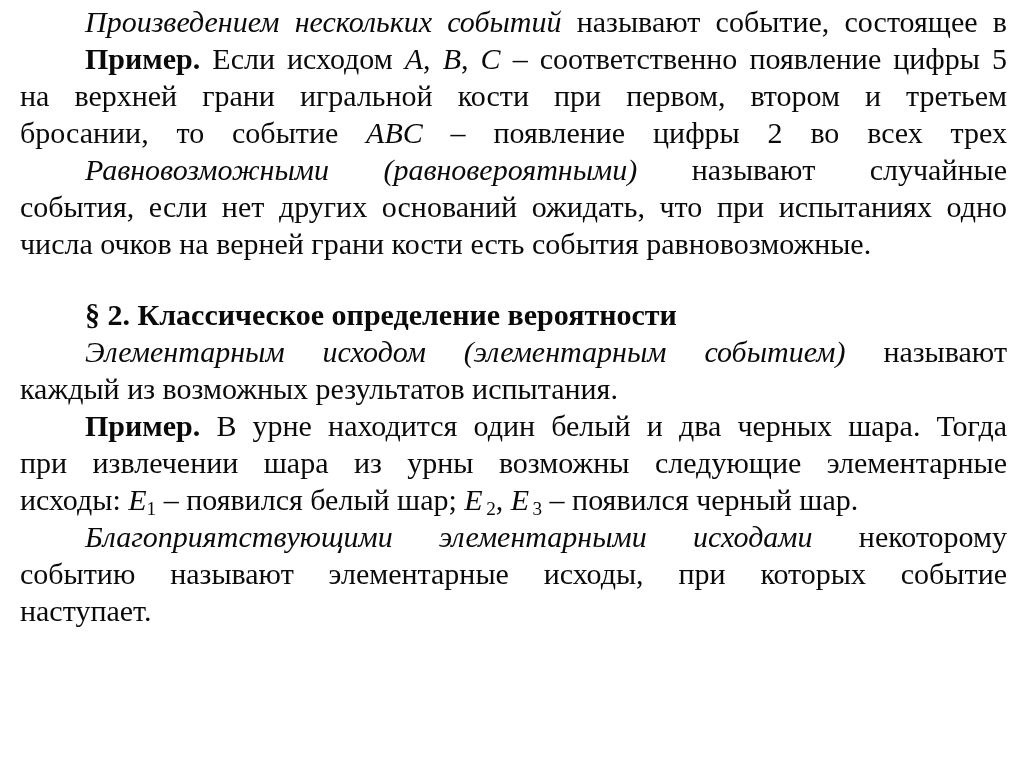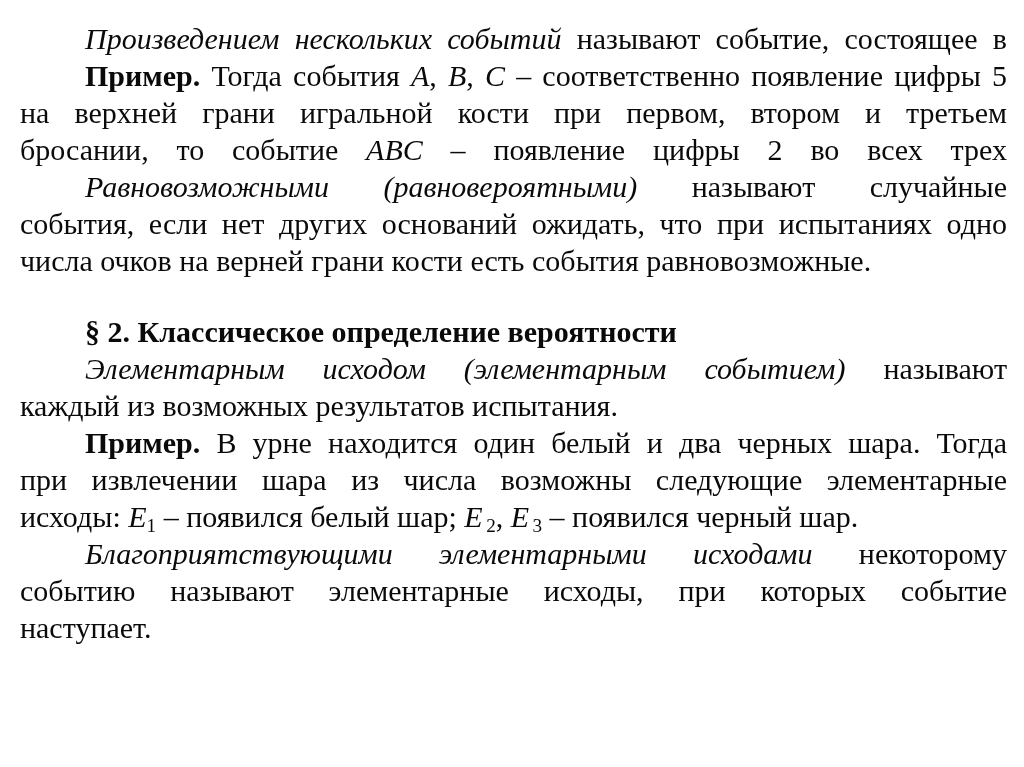--- a/index.html
+++ b/index.html
@@ -11,21 +11,21 @@
     width: 1024px;
     height: 767px;
     overflow: hidden;
     color: #0a0a0a;
     font-family: "Liberation Serif", "DejaVu Serif", serif;
   }
   .page {
     box-sizing: border-box;
     width: 1024px;
     height: 767px;
-    padding: 20px 17px 0 20px;
+    padding: 3px 17px 0 20px;
     background: #ffffff;
   }
   .line {
     font-size: 30px;
     line-height: 37px;
     text-align: justify;
     text-align-last: justify;
     white-space: normal;
   }
   .line.last {
@@ -50,28 +50,28 @@
     position: relative;
     top: 0.28em;
   }
   sub.gap { margin-left: 0.18em; }
 </style>
 </head>
 <body>
 
 <main class="page" style="background: rgb(255, 255, 255); color: rgb(10, 10, 10);">
     <div class="line indent"><span class="i">Произведением нескольких событий</span><span class="n"> называют событие, состоящее в</span></div>
-    <div class="line indent"><span class="b">Пример.</span><span class="n"> Тогда события </span><span class="i">A</span><span class="n">, </span><span class="i">B</span><span class="n">, </span><span class="i">C</span><span class="n"> – соответственно появление цифры 5</span></div>
+    <div class="line indent"><span class="b">Пример.</span><span class="n"> Если исходом </span><span class="i">A</span><span class="n">, </span><span class="i">B</span><span class="n">, </span><span class="i">C</span><span class="n"> – соответственно появление цифры 5</span></div>
     <div class="line"><span class="n">на верхней грани игральной кости при первом, втором и третьем</span></div>
     <div class="line"><span class="n">бросании, то событие </span><span class="i">ABC</span><span class="n"> – появление цифры 2 во всех трех</span></div>
     <div class="line indent"><span class="i">Равновозможными (равновероятными)</span><span class="n"> называют случайные</span></div>
     <div class="line"><span class="n">события, если нет других оснований ожидать, что при испытаниях одно</span></div>
     <div class="line last"><span class="n">числа очков на верней грани кости есть события равновозможные.</span></div>
     <div class="line indent last heading"><span class="b">§ 2. Классическое определение вероятности</span></div>
     <div class="line indent"><span class="i">Элементарным исходом (элементарным событием)</span><span class="n"> называют</span></div>
     <div class="line last"><span class="n">каждый из возможных результатов испытания.</span></div>
     <div class="line indent"><span class="b">Пример.</span><span class="n"> В урне находится один белый и два черных шара. Тогда</span></div>
-    <div class="line"><span class="n">при извлечении шара из числа возможны следующие элементарные</span></div>
+    <div class="line"><span class="n">при извлечении шара из урны возможны следующие элементарные</span></div>
     <div class="line last"><span class="n">исходы: </span><span class="i">E<sub>1</sub></span><span class="n"> – появился белый шар; </span><span class="i">E<sub class="gap">2</sub></span><span class="n">, </span><span class="i">E<sub class="gap">3</sub></span><span class="n"> – появился черный шар.</span></div>
     <div class="line indent"><span class="i">Благоприятствующими элементарными исходами</span><span class="n"> некоторому</span></div>
     <div class="line"><span class="n">событию называют элементарные исходы, при которых событие</span></div>
     <div class="line last"><span class="n">наступает.</span></div>
   </main>
 
 </body></html>

